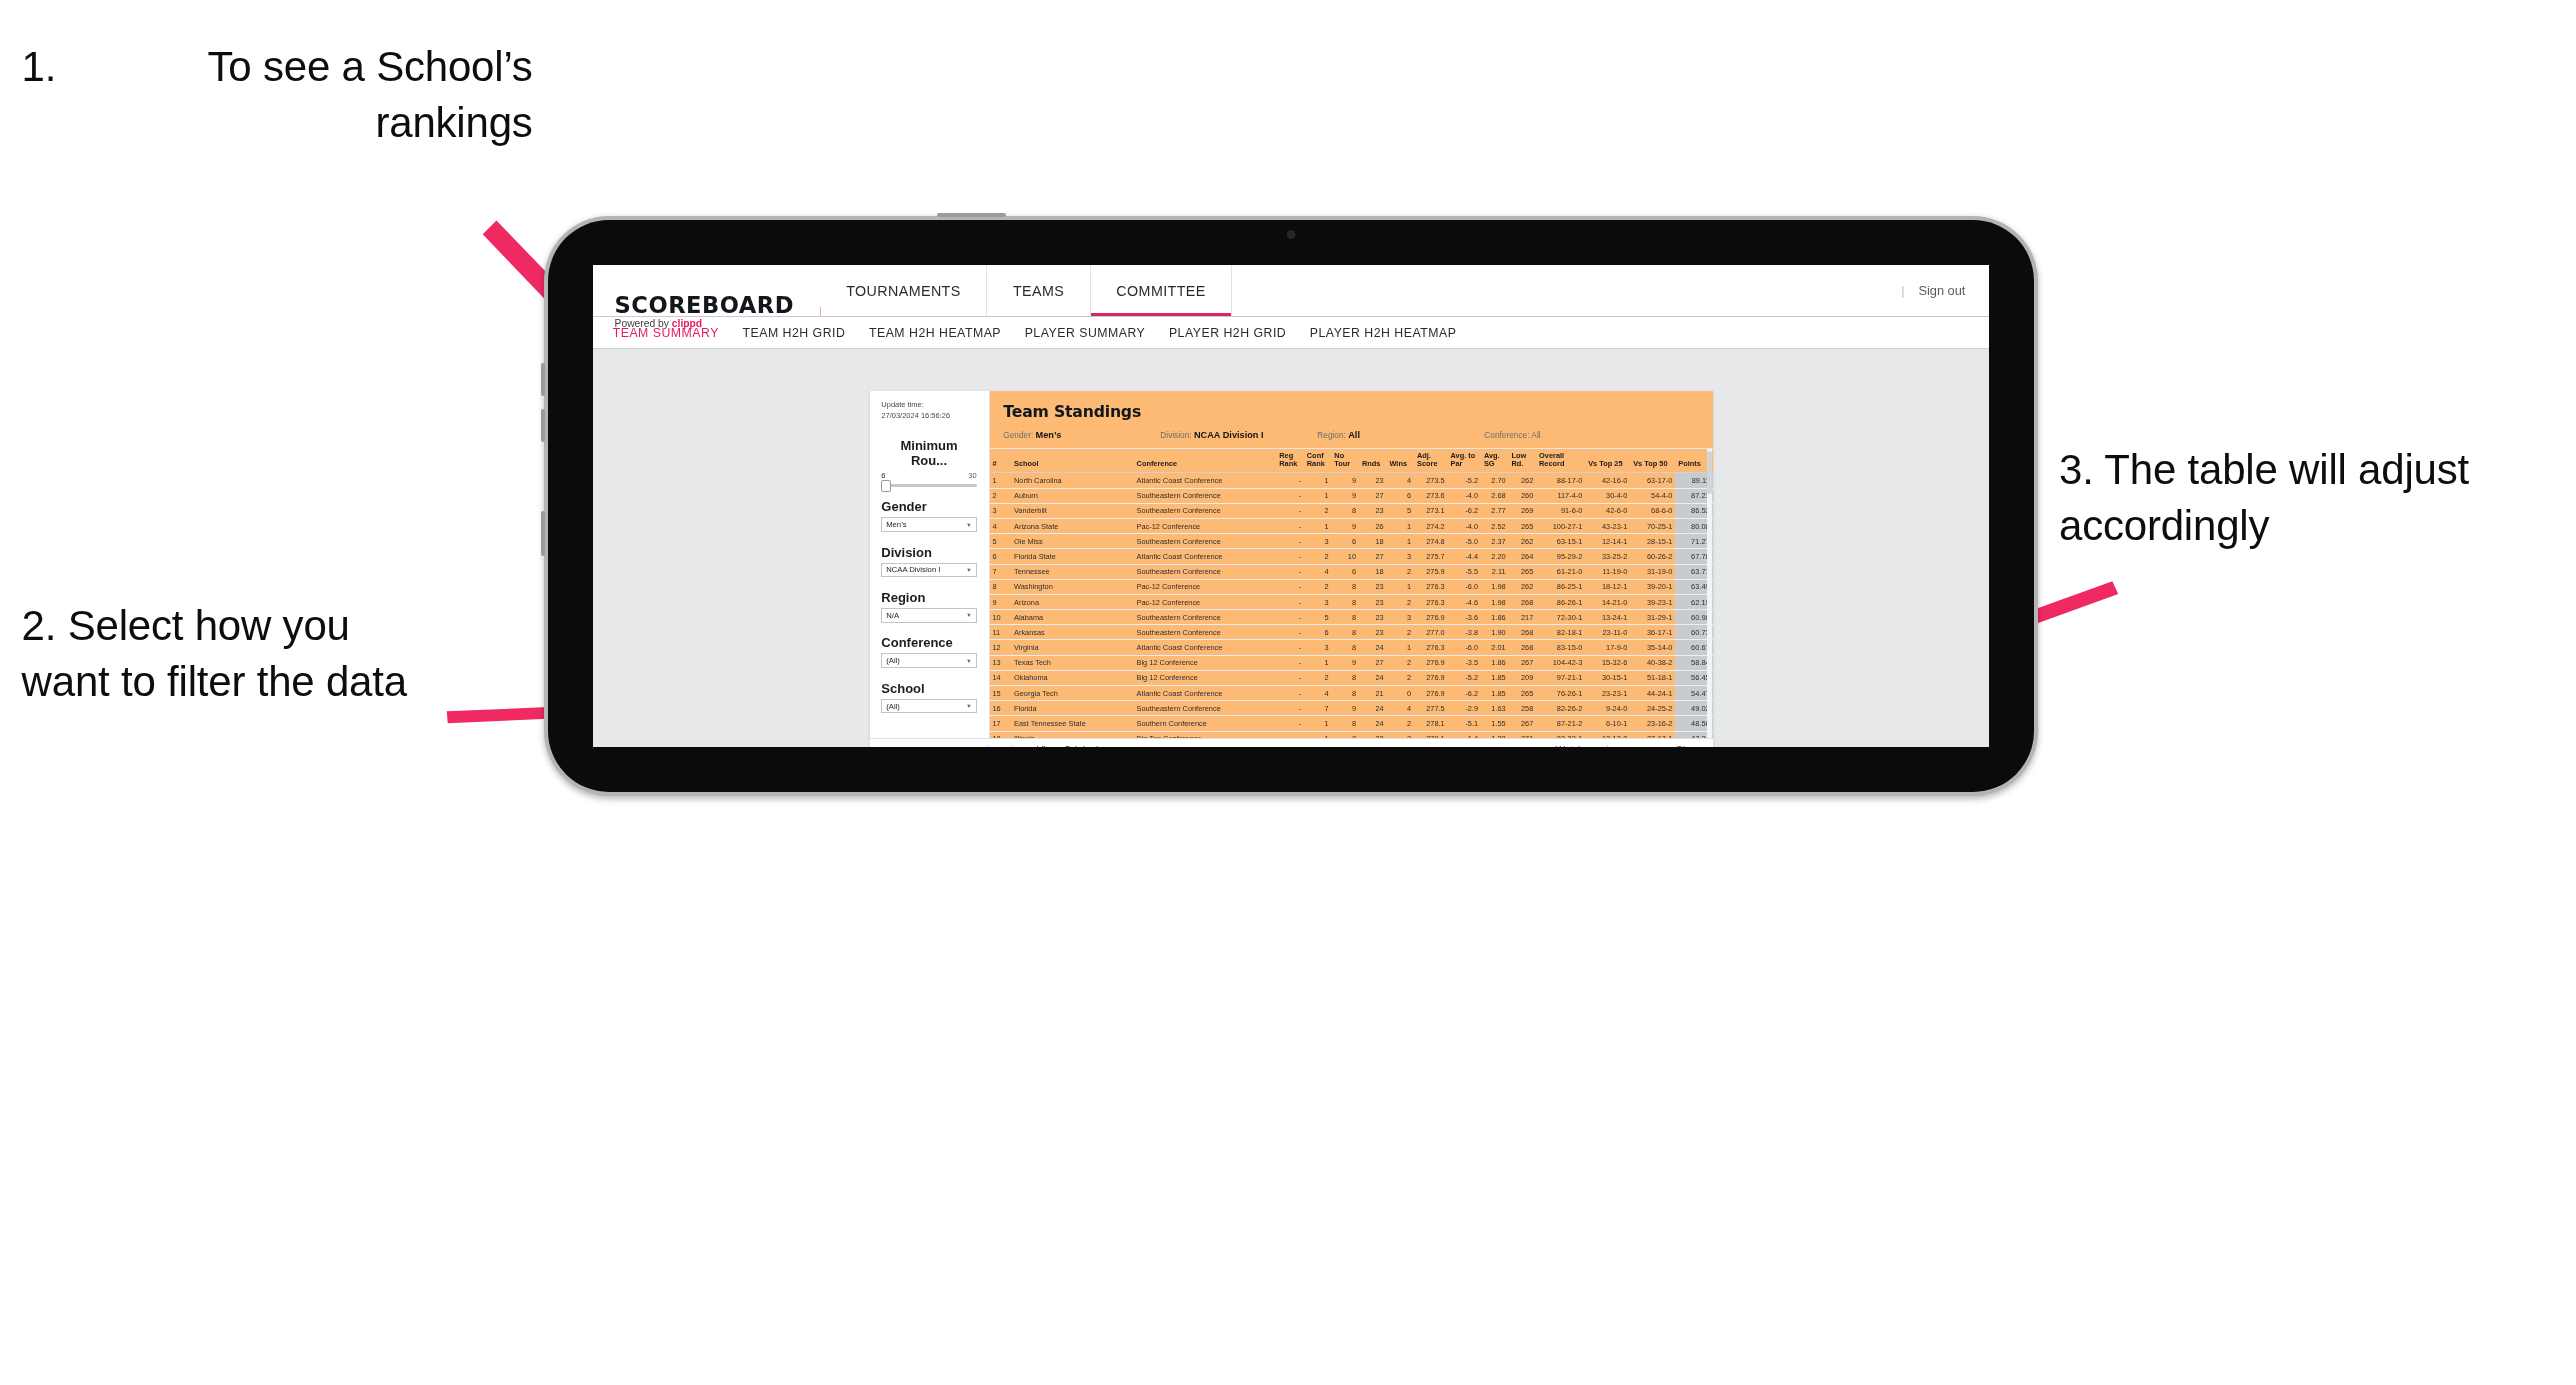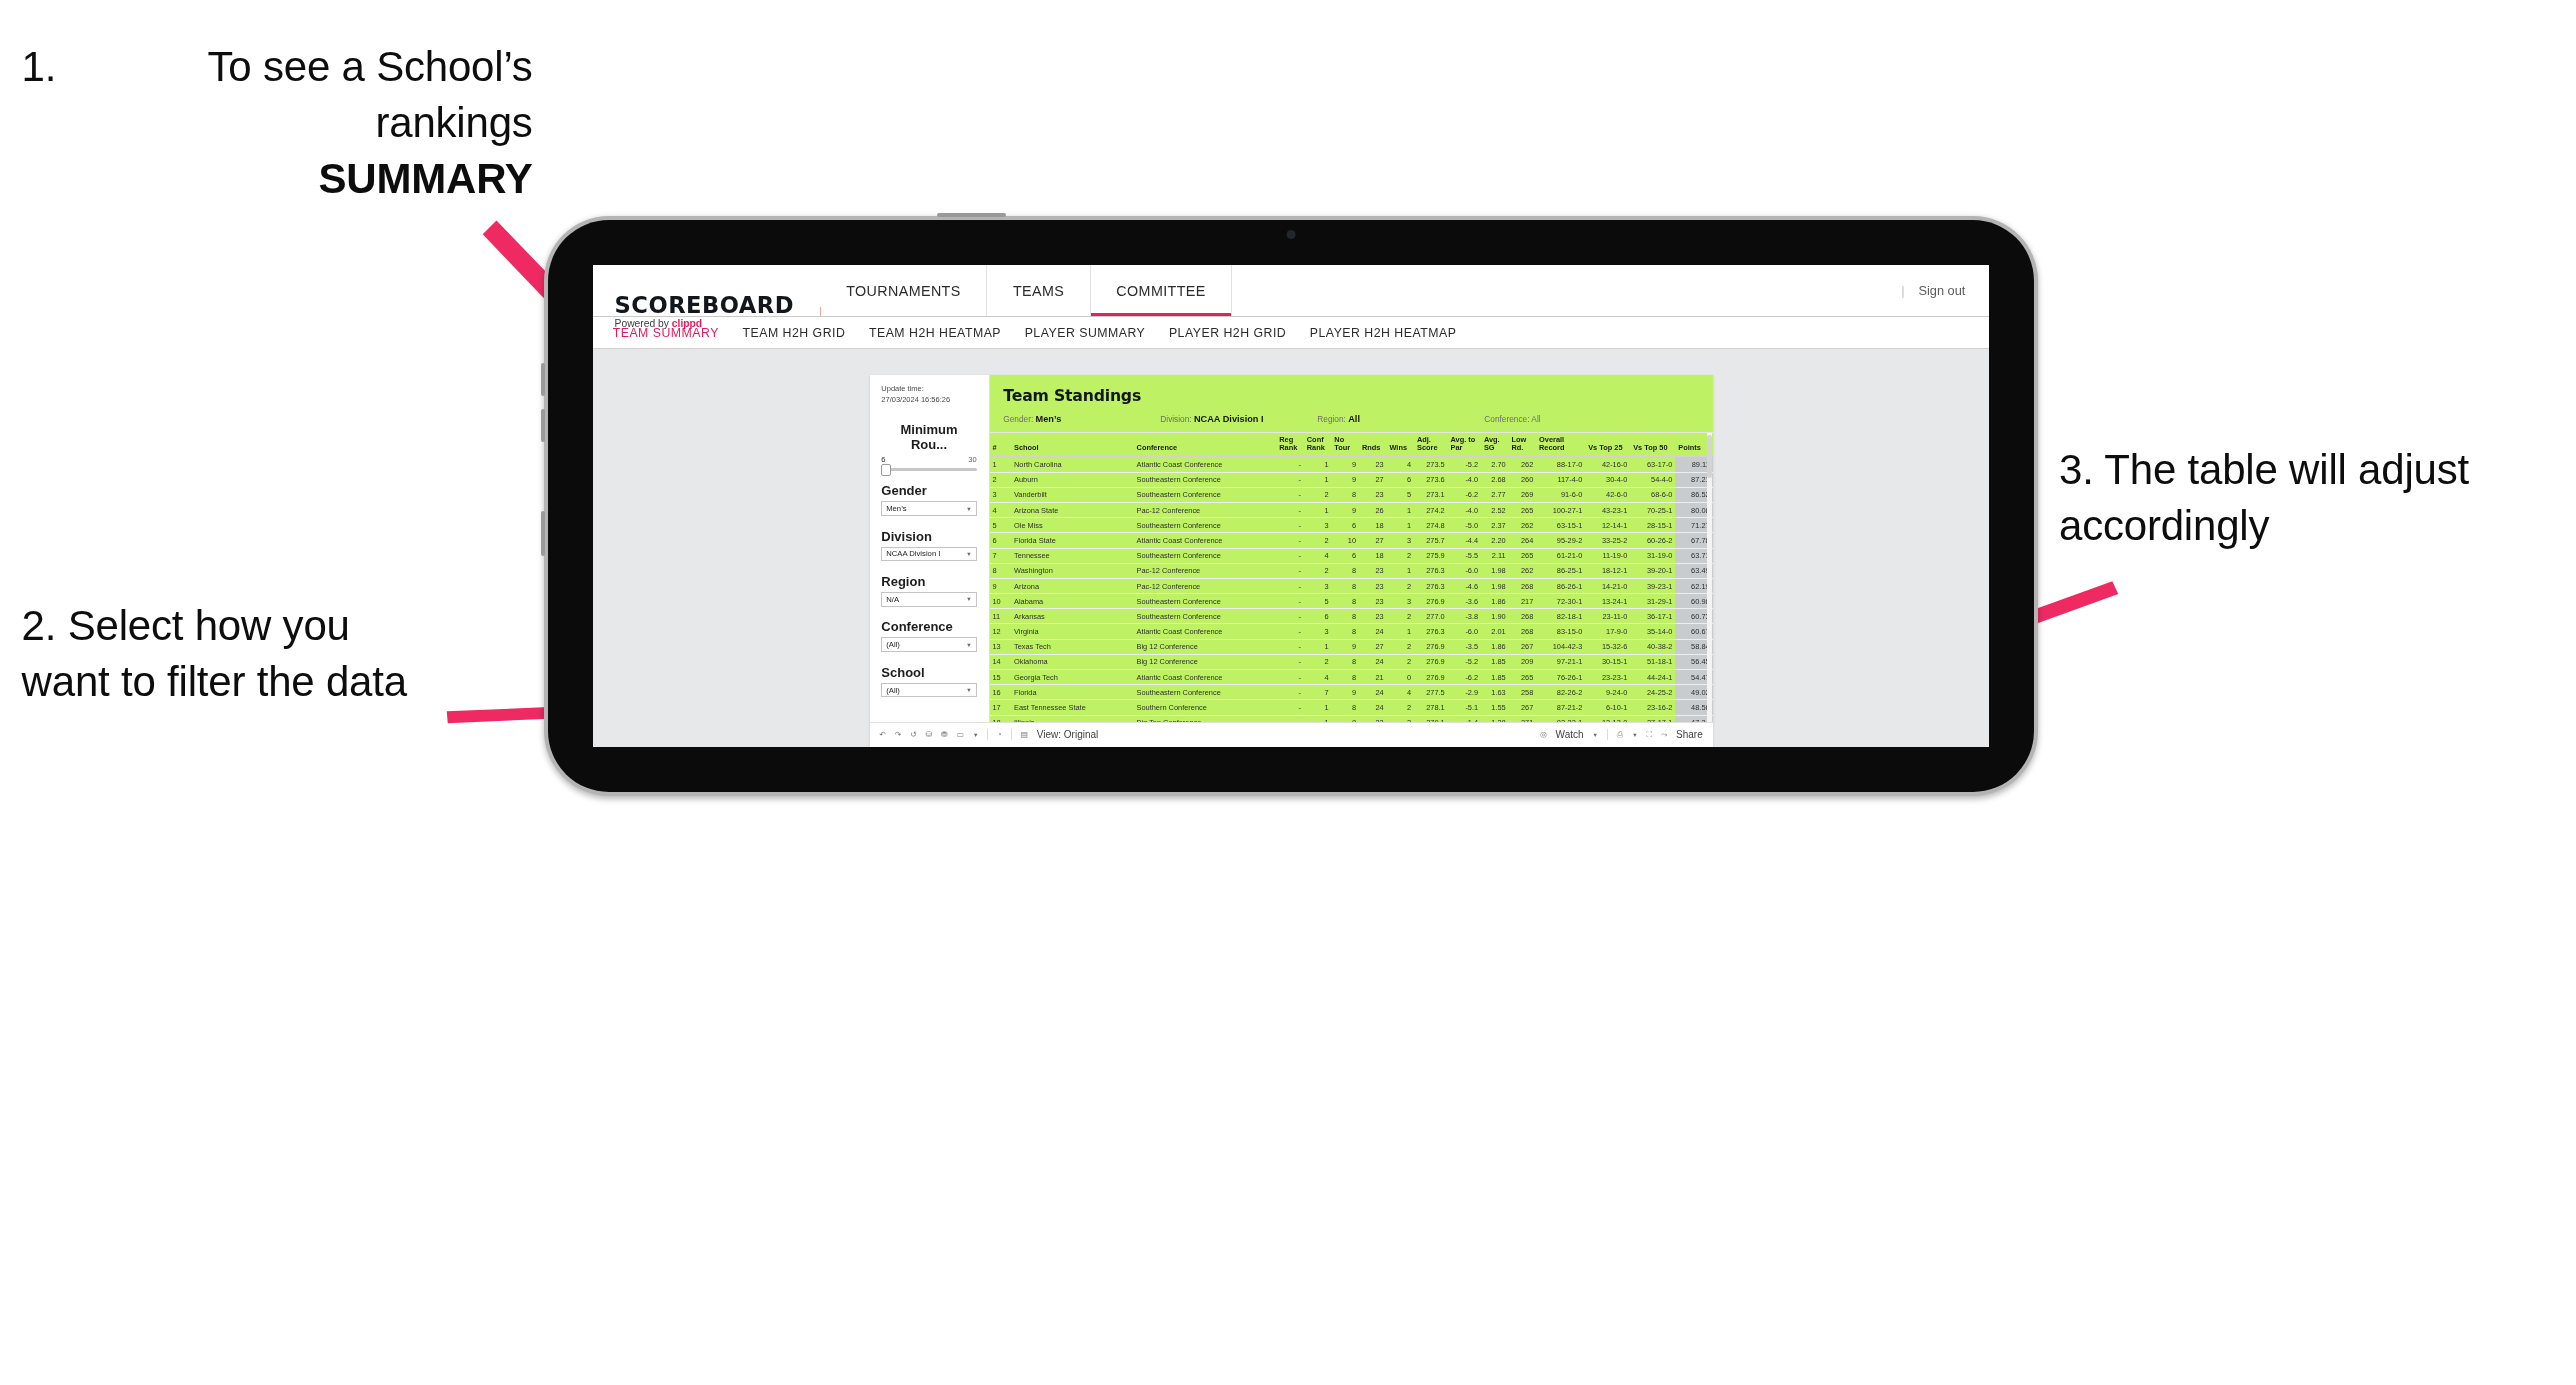--- a/index.html
+++ b/index.html
@@ -63,21 +63,21 @@
   .vdiv{color:#bdbdbd;}
 
   .subnav{height:31px;background:#fff;border-bottom:1px solid #cfcfcf;
           display:flex;align-items:center;padding-left:19.7px;gap:23.6px;}
   .subnav .st{font-size:12.3px;letter-spacing:0.5px;color:#2b2b2b;white-space:nowrap;}
   .subnav .st.active{color:#e8195b;}
 
   .canvas{background:#e6e8ea;height:100%;padding-top:25.6px;box-sizing:border-box;}
 
   
-  .viz{margin:0 auto;width:843px;background:#bef264;
+  .viz{margin:16px auto;width:843px;background:#fdba74;
        box-shadow:0 1px 2.9px rgba(0,0,0,.13);display:flex;flex-direction:column;
        height:372px;box-sizing:border-box;}
   .viz-body{display:flex;flex:1;min-height:0;}
 
   .filters{width:120px;flex:0 0 120px;border-right:1px solid #e0e0e0;
            padding:9.8px 11.8px 0 11.8px;box-sizing:border-box;background:#fff;}
   .upd{font-size:7.5px;color:#4a4a4a;line-height:1.45;margin-bottom:15.7px;}
   .fgroup{margin-bottom:12.8px;}
   .flabel{font-size:13px;color:#1d1d1d;font-weight:700;margin-bottom:2.9px;}
   .slider-cap{display:flex;justify-content:space-between;font-size:7.5px;
@@ -137,21 +137,20 @@
   .foot-lbl{color:#3f3f3f;font-size:10px;}
 </style>
 </head>
 <body>
 
 <div class="stage">
 
   <div class="anno" id="anno1">
     <span class="num">1.</span>
     <span class="txt">To see a School’s rankings</span>
-    <span class="txt"><b>SUMMARY</b></span>
   </div>
 
   <div class="anno" id="anno2">2. Select how you want to filter the data</div>
   <div class="anno" id="anno3">3. The table will adjust accordingly</div>
 
   <svg class="arrow" style="left:452px;top:197px;" width="197" height="167" viewBox="0 0 200 170">
     <g fill="#ef2a63">
       <path d="M45 24 L160 143 L145 157 L31 38 Z"></path>
       <path d="M178 165 L126 152 L156 121 Z"></path>
     </g>

